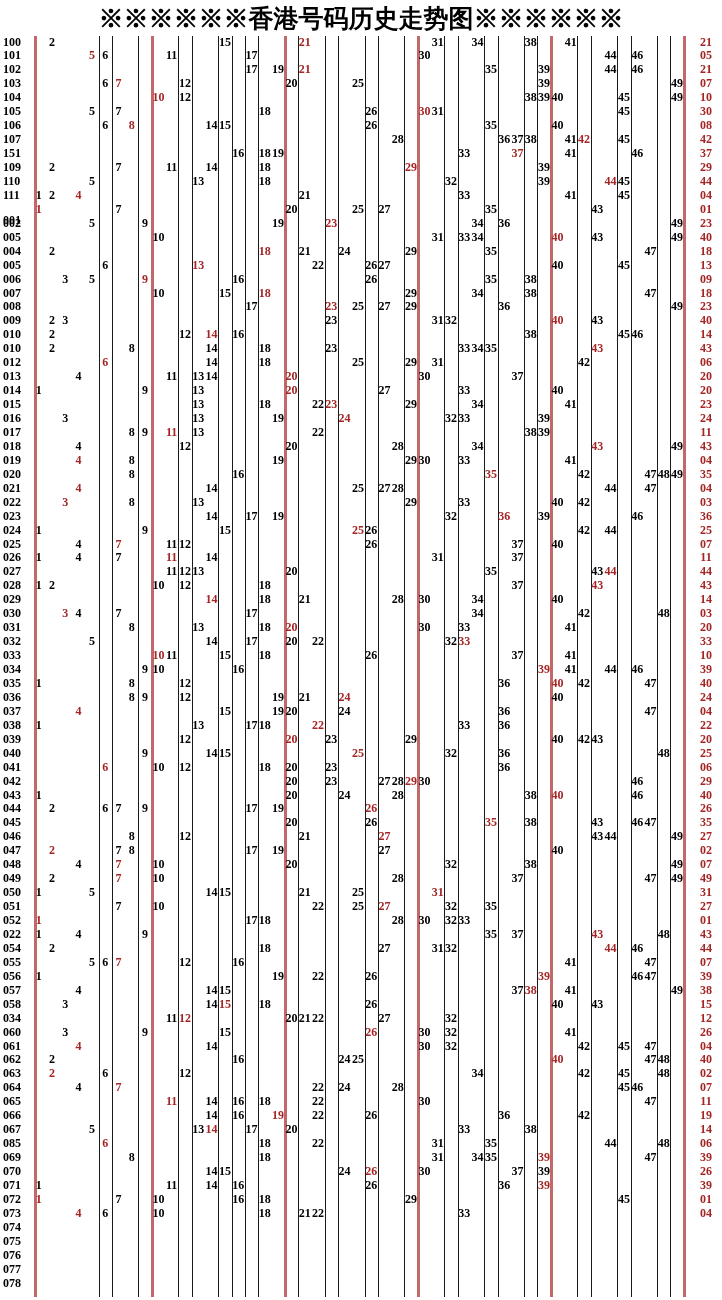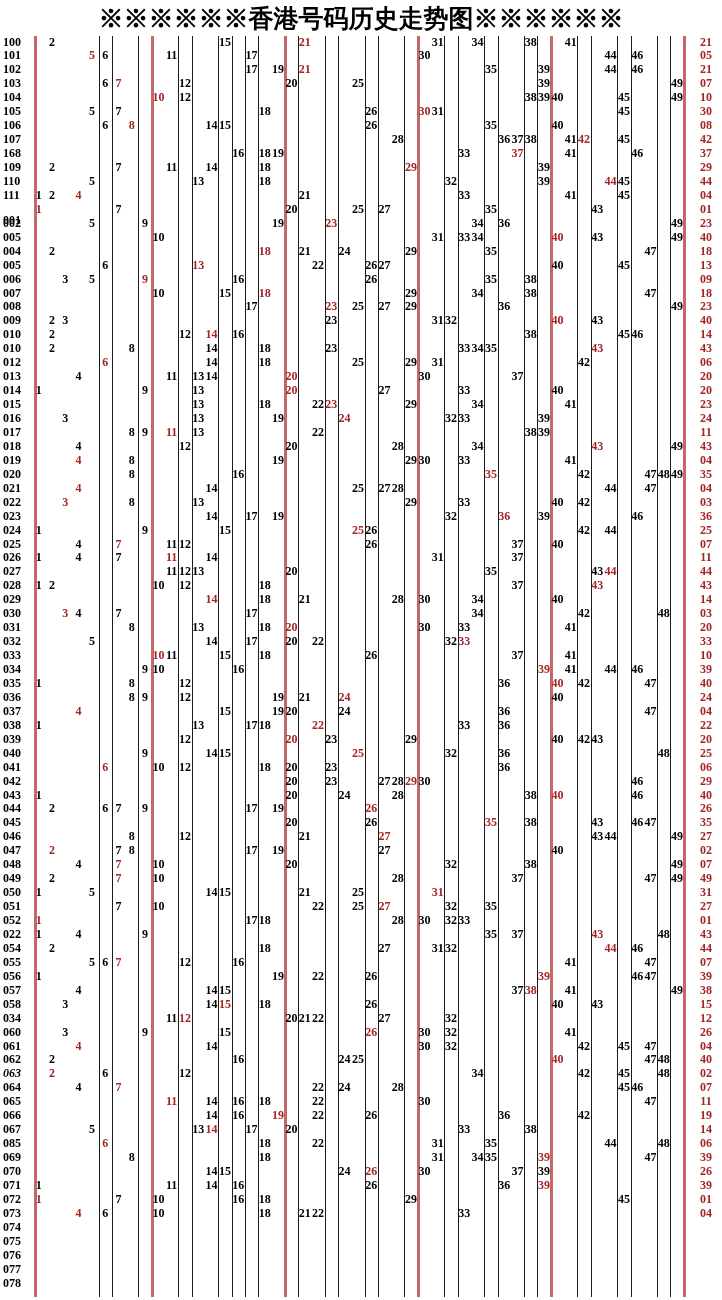--- a/index.html
+++ b/index.html
@@ -121,21 +121,21 @@
       <div class="special" style="left: 693px; top: 119.17px; line-height: 13.945px; height: 13.945px;">08</div>
       <div class="plabel" style="top: 133.115px; line-height: 13.945px; height: 13.945px;">107</div>
       <div class="num" style="left: 386.8px; top: 133.115px; line-height: 13.945px; height: 13.945px;">28</div>
       <div class="num" style="left: 493.2px; top: 133.115px; line-height: 13.945px; height: 13.945px;">36</div>
       <div class="num" style="left: 506.5px; top: 133.115px; line-height: 13.945px; height: 13.945px;">37</div>
       <div class="num" style="left: 519.8px; top: 133.115px; line-height: 13.945px; height: 13.945px;">38</div>
       <div class="num" style="left: 559.7px; top: 133.115px; line-height: 13.945px; height: 13.945px;">41</div>
       <div class="num red" style="left: 573px; top: 133.115px; line-height: 13.945px; height: 13.945px;">42</div>
       <div class="num" style="left: 612.9px; top: 133.115px; line-height: 13.945px; height: 13.945px;">45</div>
       <div class="special" style="left: 693px; top: 133.115px; line-height: 13.945px; height: 13.945px;">42</div>
-      <div class="plabel" style="top: 147.06px; line-height: 13.945px; height: 13.945px;">168</div>
+      <div class="plabel" style="top: 147.06px; line-height: 13.945px; height: 13.945px;">151</div>
       <div class="num" style="left: 227.2px; top: 147.06px; line-height: 13.945px; height: 13.945px;">16</div>
       <div class="num" style="left: 253.8px; top: 147.06px; line-height: 13.945px; height: 13.945px;">18</div>
       <div class="num" style="left: 267.1px; top: 147.06px; line-height: 13.945px; height: 13.945px;">19</div>
       <div class="num" style="left: 453.3px; top: 147.06px; line-height: 13.945px; height: 13.945px;">33</div>
       <div class="num red" style="left: 506.5px; top: 147.06px; line-height: 13.945px; height: 13.945px;">37</div>
       <div class="num" style="left: 559.7px; top: 147.06px; line-height: 13.945px; height: 13.945px;">41</div>
       <div class="num" style="left: 626.2px; top: 147.06px; line-height: 13.945px; height: 13.945px;">46</div>
       <div class="special" style="left: 693px; top: 147.06px; line-height: 13.945px; height: 13.945px;">37</div>
       <div class="plabel" style="top: 161.005px; line-height: 13.945px; height: 13.945px;">109</div>
       <div class="num" style="left: 41px; top: 161.005px; line-height: 13.945px; height: 13.945px;">2</div>
@@ -717,21 +717,21 @@
       <div class="special" style="left: 693px; top: 1039.54px; line-height: 13.945px; height: 13.945px;">04</div>
       <div class="plabel" style="top: 1053.48px; line-height: 13.945px; height: 13.945px;">062</div>
       <div class="num" style="left: 41px; top: 1053.48px; line-height: 13.945px; height: 13.945px;">2</div>
       <div class="num" style="left: 227.2px; top: 1053.48px; line-height: 13.945px; height: 13.945px;">16</div>
       <div class="num" style="left: 333.6px; top: 1053.48px; line-height: 13.945px; height: 13.945px;">24</div>
       <div class="num" style="left: 346.9px; top: 1053.48px; line-height: 13.945px; height: 13.945px;">25</div>
       <div class="num red" style="left: 546.4px; top: 1053.48px; line-height: 13.945px; height: 13.945px;">40</div>
       <div class="num" style="left: 639.5px; top: 1053.48px; line-height: 13.945px; height: 13.945px;">47</div>
       <div class="num" style="left: 652.8px; top: 1053.48px; line-height: 13.945px; height: 13.945px;">48</div>
       <div class="special" style="left: 693px; top: 1053.48px; line-height: 13.945px; height: 13.945px;">40</div>
-      <div class="plabel" style="top: 1067.43px; line-height: 13.945px; height: 13.945px; font-style: italic;">063</div>
+      <div class="plabel" style="top: 1067.43px; line-height: 13.945px; height: 13.945px;">063</div>
       <div class="num red" style="left: 41px; top: 1067.43px; line-height: 13.945px; height: 13.945px;">2</div>
       <div class="num" style="left: 94.2px; top: 1067.43px; line-height: 13.945px; height: 13.945px;">6</div>
       <div class="num" style="left: 174px; top: 1067.43px; line-height: 13.945px; height: 13.945px;">12</div>
       <div class="num" style="left: 466.6px; top: 1067.43px; line-height: 13.945px; height: 13.945px;">34</div>
       <div class="num" style="left: 573px; top: 1067.43px; line-height: 13.945px; height: 13.945px;">42</div>
       <div class="num" style="left: 612.9px; top: 1067.43px; line-height: 13.945px; height: 13.945px;">45</div>
       <div class="num" style="left: 652.8px; top: 1067.43px; line-height: 13.945px; height: 13.945px;">48</div>
       <div class="special" style="left: 693px; top: 1067.43px; line-height: 13.945px; height: 13.945px;">02</div>
       <div class="plabel" style="top: 1081.38px; line-height: 13.945px; height: 13.945px;">064</div>
       <div class="num" style="left: 67.6px; top: 1081.38px; line-height: 13.945px; height: 13.945px;">4</div>

